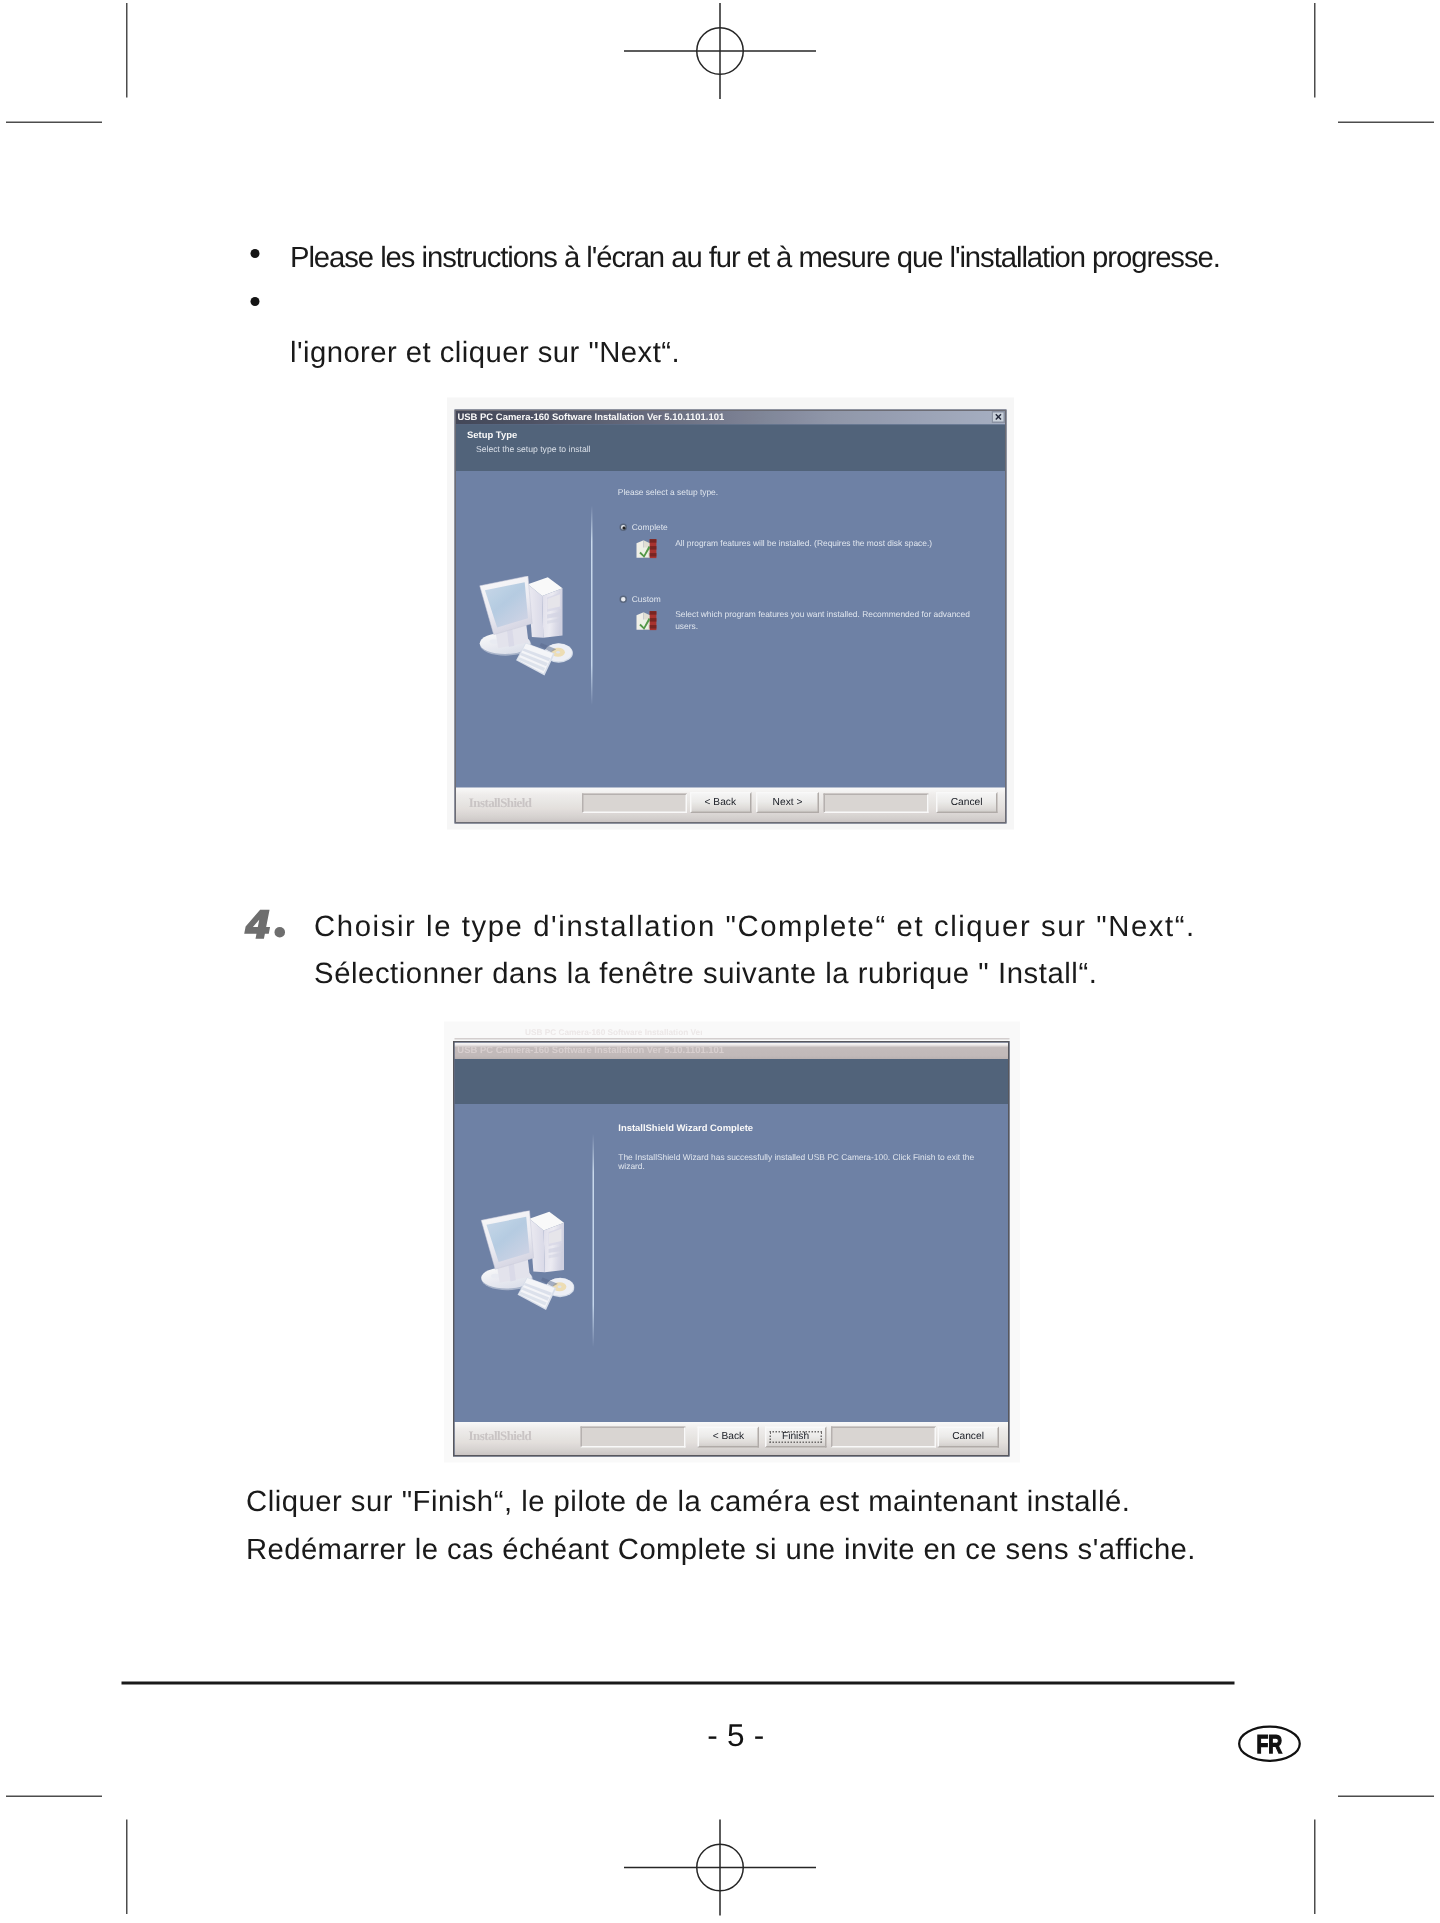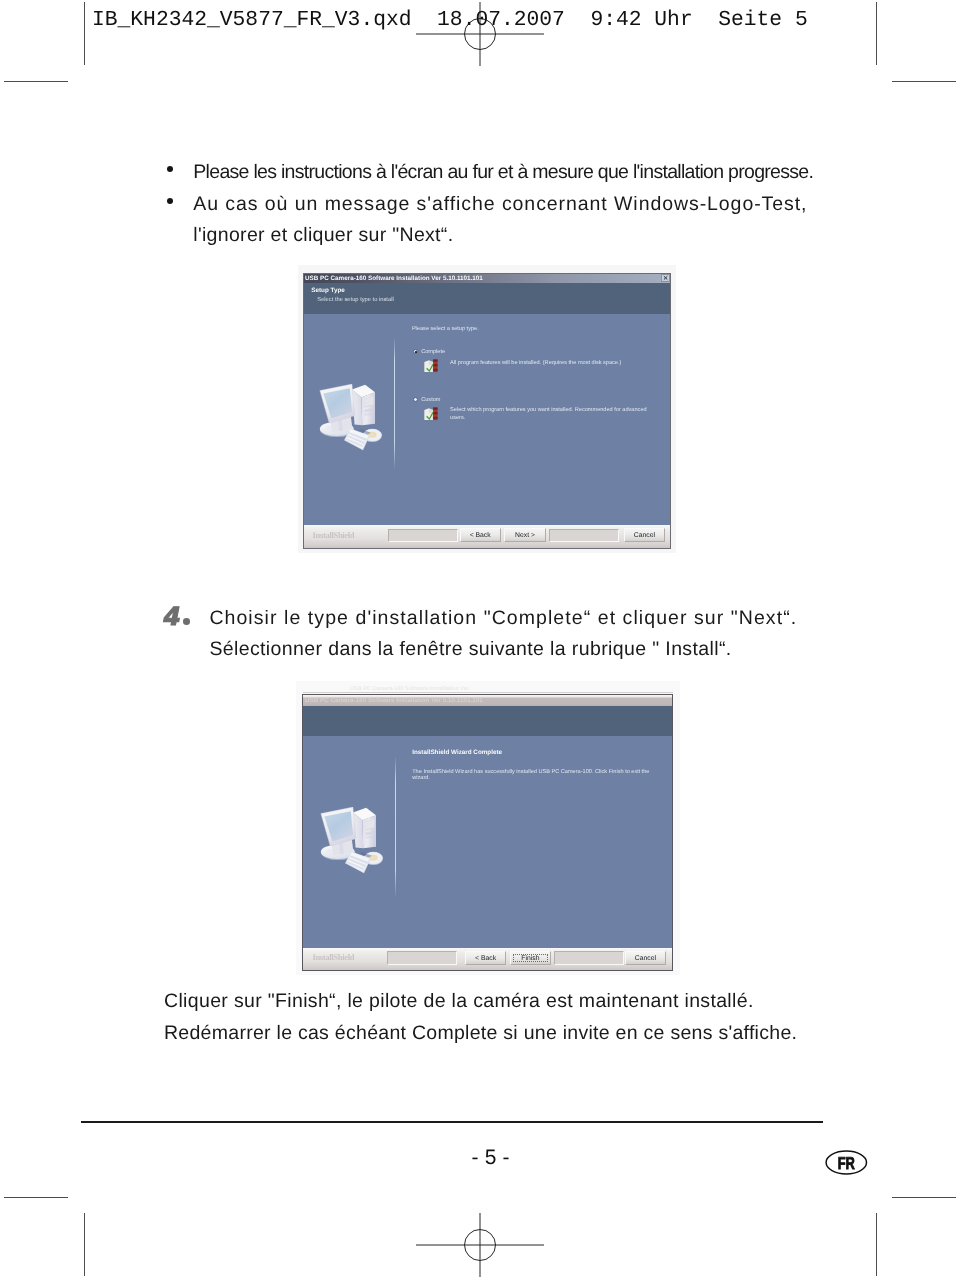--- a/index.html
+++ b/index.html
@@ -153,26 +153,24 @@
     </g>
   </svg>
   <svg class="regmark" style="left:412px;top:1211px;" width="136" height="70" viewBox="0 0 136 70">
     <g fill="none" stroke="#262626" stroke-width="1">
       <circle cx="68" cy="34" r="15.5"></circle>
       <line x1="4" y1="34" x2="132" y2="34"></line>
       <line x1="68" y1="2" x2="68" y2="66"></line>
     </g>
   </svg>
 
-  <div class="hdr">IB_KH2342_V5877_FR_V3.qxd  18.07.2007  9:42 Uhr  Seite 5</div>
 
   <div class="bullet" style="left:166.8px;top:165.8px;"></div>
   <div class="txt" style="left:193.3px;top:160.7px;letter-spacing:-0.7px;">Please les instructions à l'écran au fur et à mesure que l'installation progresse.</div>
   <div class="bullet" style="left:166.8px;top:197.6px;"></div>
-  <div class="txt" style="left:193.3px;top:192.5px;letter-spacing:0.93px;">Au cas où un message s'affiche concernant Windows-Logo-Test,</div>
   <div class="txt" style="left:193.3px;top:224.3px;letter-spacing:0.31px;">l'ignorer et cliquer sur "Next“.</div>
 
   <div class="shot" style="left:298px;top:265px;width:380px;height:290px;">
 
     <div style="position:absolute;left:0px;top:0px;width:378px;height:288px;background:#fcfcfc;"></div>
     <div class="win" style="left:4.5px;top:8px;width:368px;height:276px;">
 
       <div class="wtitle">
         <div class="wtitle-text">USB PC Camera-160 Software Installation Ver 5.10.1101.101</div>
         <div class="wclose">

